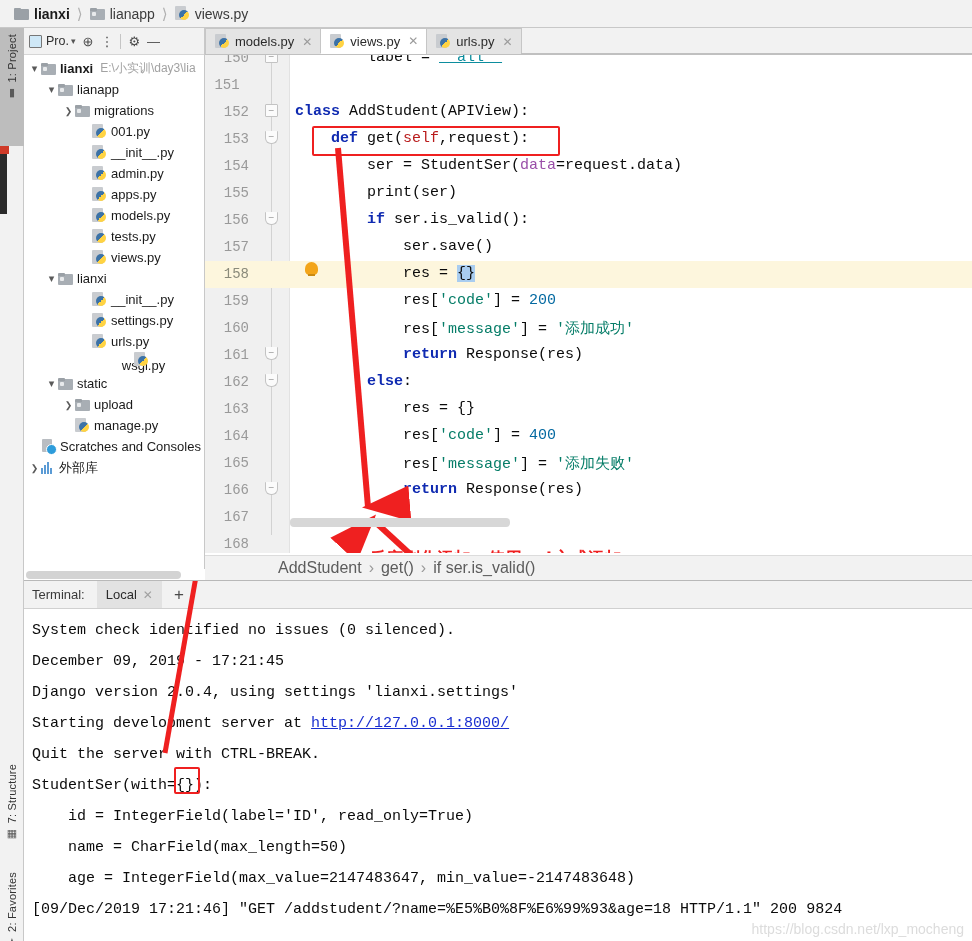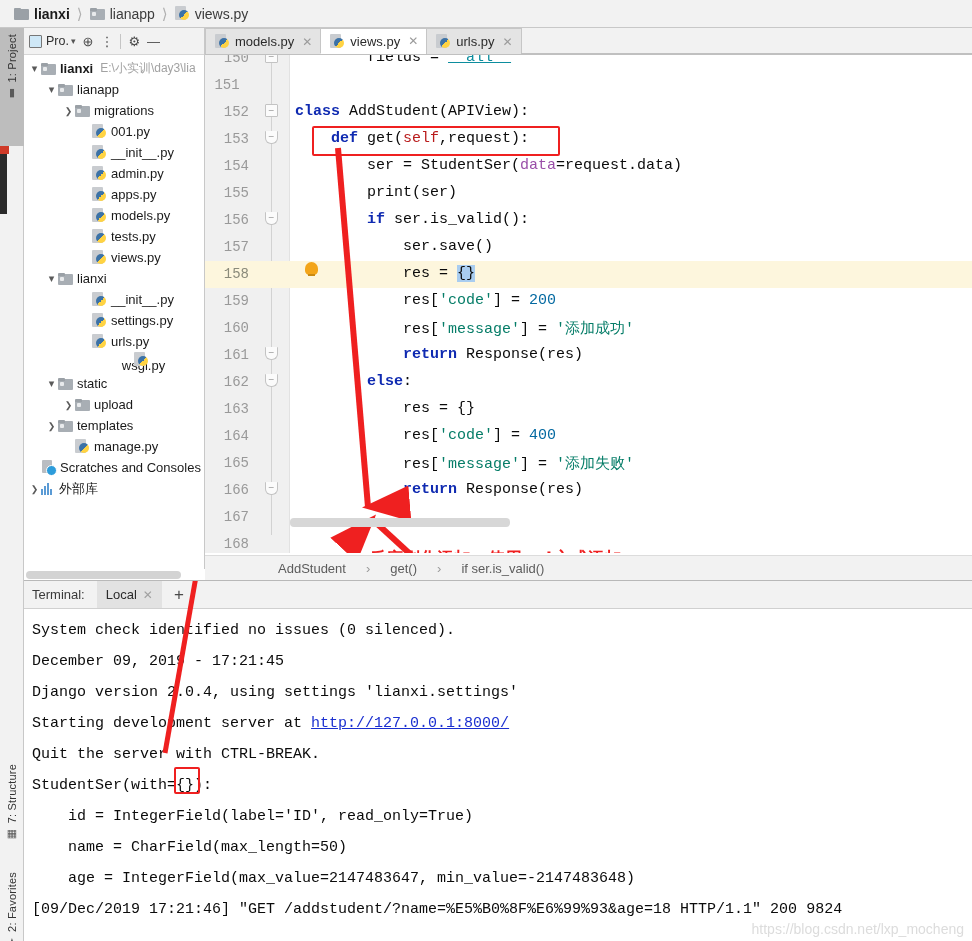--- a/index.html
+++ b/index.html
@@ -227,21 +227,21 @@
   }
 
   .editor-hscroll {
     position: absolute; left: 85px; bottom: 26px; width: 220px; height: 9px;
     background: #d7d7d7; border-radius: 4px;
   }
   .breadcrumb-bot {
     position: absolute; left: 0; bottom: 0; width: 767px; height: 25px;
     background: #f2f2f2; border-top: 1px solid #dcdcdc;
     display: flex; align-items: center; padding-left: 73px;
-    font-size: 13px; color: #5c5c5c; gap: 20px;
+    font-size: 16px; color: #5c5c5c; gap: 7px;
   }
   .breadcrumb-bot .sep { color: #9a9a9a; }
 
   
   .termwrap {
     position: absolute; left: 24px; top: 580px; width: 948px; height: 361px;
     background: #ffffff; border-top: 1px solid #b8b8b8;
   }
   .term-tabs {
     height: 28px; background: #f2f2f2; display: flex; align-items: center;
@@ -421,27 +421,20 @@
             <i class="dot"></i>
           </span>
           <span class="tlabel">static</span>
         </div>
         <div class="trow" style="padding-left: 38px;">
           <span class="chev right"></span>
           <span class="folder-ico open">
             <i class="dot"></i>
           </span>
           <span class="tlabel">upload</span>
-        </div>
-        <div class="trow" style="padding-left: 21px;">
-          <span class="chev right"></span>
-          <span class="folder-ico open">
-            <i class="dot"></i>
-          </span>
-          <span class="tlabel">templates</span>
         </div>
         <div class="trow" style="padding-left: 38px;">
           <span class="chev "></span>
           <span class="py-ico"></span>
           <span class="tlabel">manage.py</span>
         </div>
         <div class="trow" style="padding-left: 4px;">
           <span class="chev "></span>
           <span class="scratch-ico"></span>
           <span class="tlabel">Scratches and Consoles</span>
@@ -484,21 +477,21 @@
       <div class="filler"></div>
     </div>
 
     <div class="codearea">
       <div class="gutter"></div>
       <div class="foldstrip"></div>
       <div class="foldline" style="top:0px;height:480px;"></div>
 
       <div id="code-rows">
           <div class="lineno" style="top: -5px;">150</div>
-          <div class="codeline" style="top: -6px;"><span>        fields = </span><span class="dunder">__all__</span></div>
+          <div class="codeline" style="top: -6px;"><span>        label = </span><span class="dunder">__all__</span></div>
           <div class="lineno" style="top: 22px; text-align: center;">151</div>
           <div class="codeline" style="top: 21px;"></div>
           <div class="lineno" style="top: 49px;">152</div>
           <div class="codeline" style="top: 48px;"><span class="kw">class </span><span>AddStudent(APIView):</span></div>
           <div class="lineno" style="top: 76px;">153</div>
           <div class="codeline" style="top: 75px;"><span class="kw">    def </span><span>get(</span><span class="self">self</span><span>,request):</span></div>
           <div class="lineno" style="top: 103px;">154</div>
           <div class="codeline" style="top: 102px;"><span>        ser = StudentSer(</span><span class="param">data</span><span>=request.data)</span></div>
           <div class="lineno" style="top: 130px;">155</div>
           <div class="codeline" style="top: 129px;"><span>        print(ser)</span></div>

